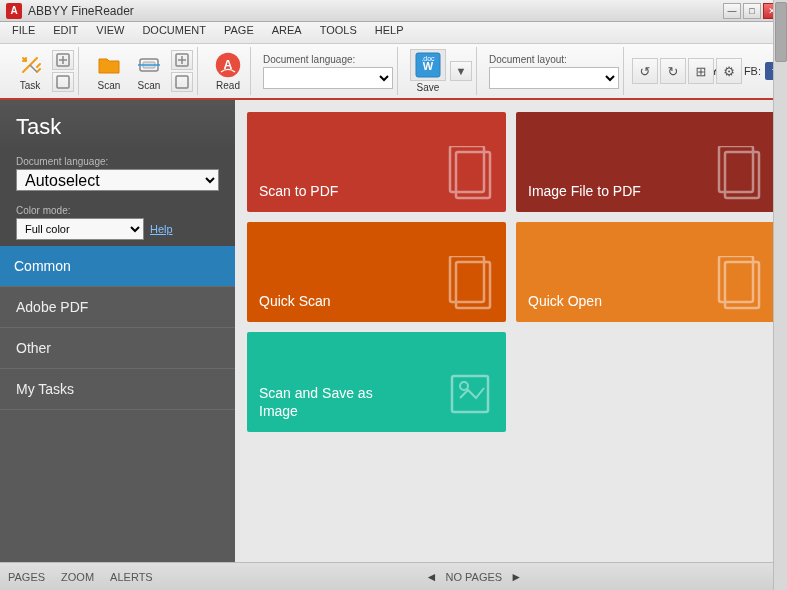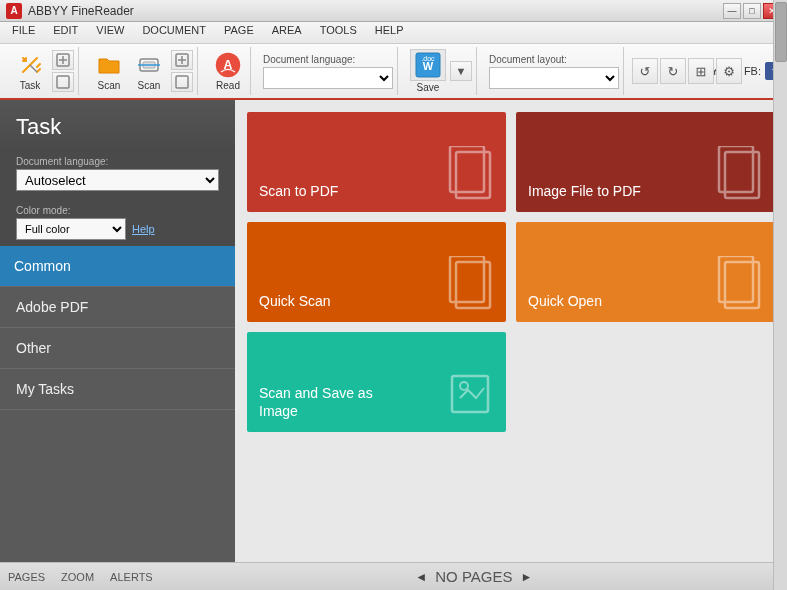--- a/index.html
+++ b/index.html
@@ -185,25 +185,25 @@
     }
     .task-title {
       color: white;
       font-size: 22px;
       font-weight: 300;
     }
     .task-lang-select {
       width: 130px; height: 22px;
       border: 1px solid #888;
       background: #f8f8f8;
-      font-size: 13px;
+      font-size: 16px;
       padding: 0 4px;
     }
     .color-mode-select {
-      width: 110px; height: 22px;
+      width: 128px; height: 22px;
       border: 1px solid #888;
       background: #f8f8f8;
       font-size: 11px;
       padding: 0 4px;
     }
     .help-link {
       color: #80c0ff;
       font-size: 11px;
       cursor: pointer;
       text-decoration: underline;
@@ -312,21 +312,21 @@
       gap: 16px;
     }
     .status-nav {
       display: flex; align-items: center; gap: 6px; margin: 0 auto;
     }
     .status-nav-btn {
       width: 16px; height: 16px;
       display: flex; align-items: center; justify-content: center;
       cursor: pointer; color: #444; font-size: 12px;
     }
-    .status-pages-label { font-size: 15px; color: #555; }
+    .status-pages-label { font-size: 11px; color: #555; }
 
     
     select { appearance: auto; }
 
     
     .task-top {
       background: linear-gradient(to bottom, #555, #4a4a4a);
       padding: 14px 16px 10px;
     }
 

